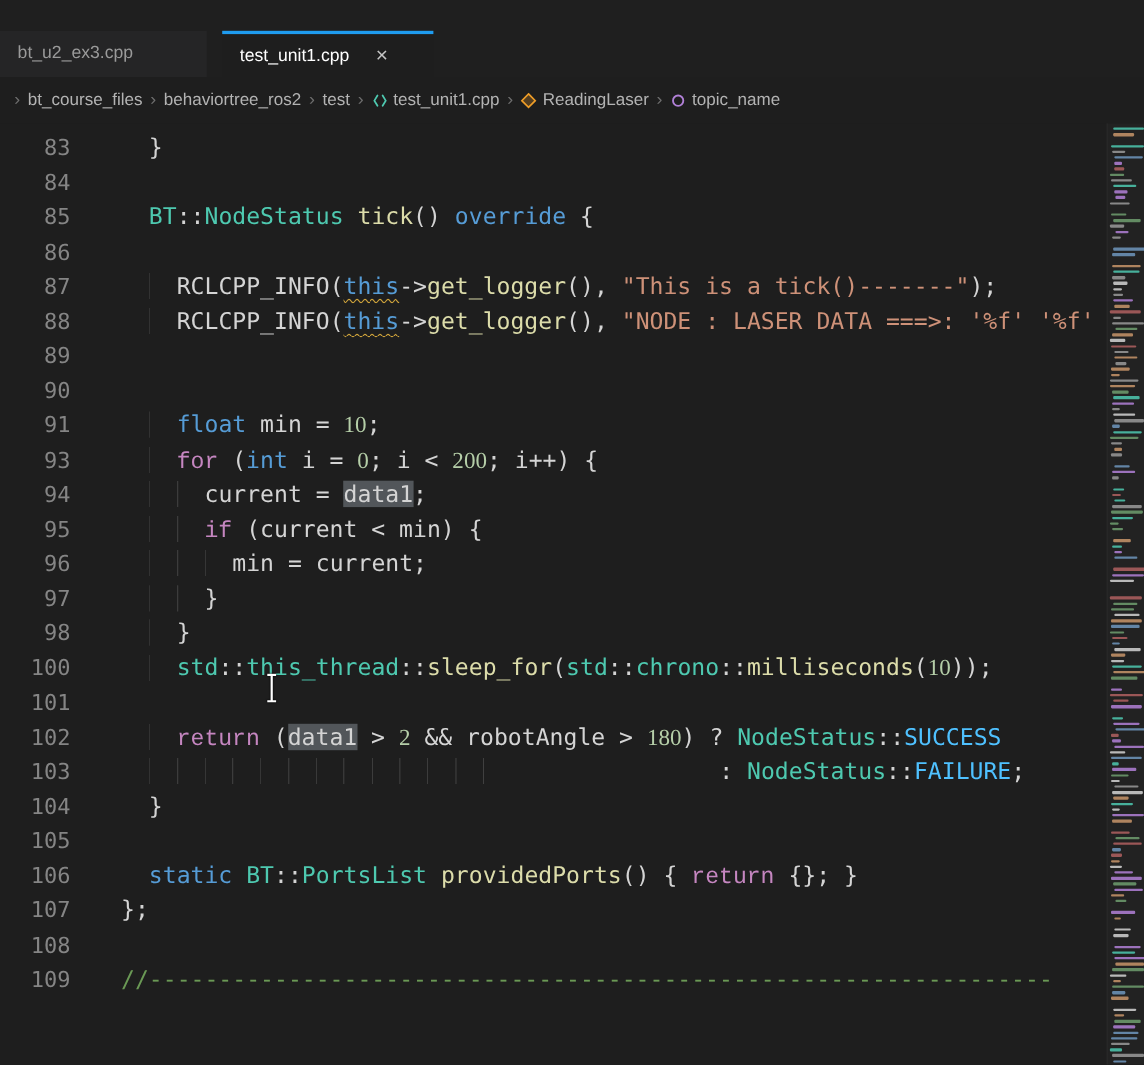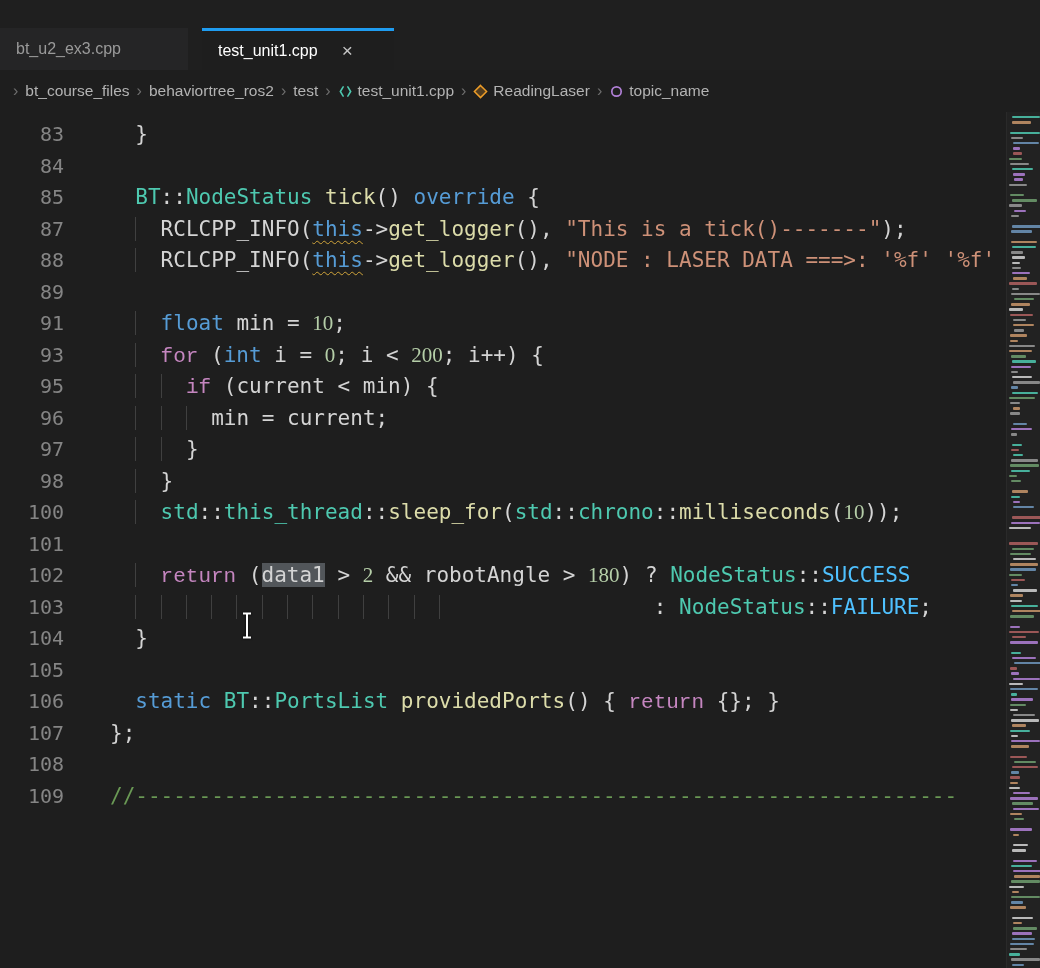--- a/index.html
+++ b/index.html
@@ -98,25 +98,28 @@
       </span>
       <span class="bc-label">topic_name</span>
     </span>
   </div>
 
 <div class="editor">
   <div class="code">
       <div class="line"><span class="ln">83</span><span class="lc">  <span class="s-df">}</span></span></div>
       <div class="line"><span class="ln">84</span><span class="lc"></span></div>
       <div class="line"><span class="ln">85</span><span class="lc">  <span class="s-ty">BT</span><span class="s-df">::</span><span class="s-ty">NodeStatus</span><span class="s-df"> </span><span class="s-fn">tick</span><span class="s-df">() </span><span class="s-kw">override</span><span class="s-df"> {</span></span></div>
+      <div class="line"><span class="ln">86</span><span class="lc"></span></div>
       <div class="line"><span class="ln">87</span><span class="lc">  <span class="ig">  </span><span class="s-df">RCLCPP_INFO(</span><span class="s-this">this</span><span class="s-df">-&gt;</span><span class="s-fn">get_logger</span><span class="s-df">(), </span><span class="s-str">"This is a tick()-------"</span><span class="s-df">);</span></span></div>
       <div class="line"><span class="ln">88</span><span class="lc">  <span class="ig">  </span><span class="s-df">RCLCPP_INFO(</span><span class="s-this">this</span><span class="s-df">-&gt;</span><span class="s-fn">get_logger</span><span class="s-df">(), </span><span class="s-str">"NODE : LASER DATA ===&gt;: '%f' '%f'</span></span></div>
       <div class="line"><span class="ln">89</span></div>
+      <div class="line"><span class="ln">90</span><span class="lc"></span></div>
       <div class="line"><span class="ln">91</span><span class="lc">  <span class="ig">  </span><span class="s-kw">float</span><span class="s-df"> min = </span><span class="s-num">10</span><span class="s-df">;</span></span></div>
       <div class="line"><span class="ln">93</span><span class="lc">  <span class="ig">  </span><span class="s-ctl">for</span><span class="s-df"> (</span><span class="s-kw">int</span><span class="s-df"> i = </span><span class="s-num">0</span><span class="s-df">; i &lt; </span><span class="s-num">200</span><span class="s-df">; i++) {</span></span></div>
+      <div class="line"><span class="ln">94</span><span class="lc">  <span class="ig">  </span><span class="ig">  </span><span class="s-df">current = </span><span class="s-hl">data1</span><span class="s-df">;</span></span></div>
       <div class="line"><span class="ln">95</span><span class="lc">  <span class="ig">  </span><span class="ig">  </span><span class="s-ctl">if</span><span class="s-df"> (current &lt; min) {</span></span></div>
       <div class="line"><span class="ln">96</span><span class="lc">  <span class="ig">  </span><span class="ig">  </span><span class="ig">  </span><span class="s-df">min = current;</span></span></div>
       <div class="line"><span class="ln">97</span><span class="lc">  <span class="ig">  </span><span class="ig">  </span><span class="s-df">}</span></span></div>
       <div class="line"><span class="ln">98</span><span class="lc">  <span class="ig">  </span><span class="s-df">}</span></span></div>
       <div class="line"><span class="ln">100</span><span class="lc">  <span class="ig">  </span><span class="s-ty">std</span><span class="s-df">::</span><span class="s-ty">this_thread</span><span class="s-df">::</span><span class="s-fn">sleep_for</span><span class="s-df">(</span><span class="s-ty">std</span><span class="s-df">::</span><span class="s-ty">chrono</span><span class="s-df">::</span><span class="s-fn">milliseconds</span><span class="s-df">(</span><span class="s-num">10</span><span class="s-df">));</span></span></div>
       <div class="line"><span class="ln">101</span><span class="lc"></span></div>
       <div class="line"><span class="ln">102</span><span class="lc">  <span class="ig">  </span><span class="s-ctl">return</span><span class="s-df"> (</span><span class="s-hl">data1</span><span class="s-df"> &gt; </span><span class="s-num">2</span><span class="s-df"> &amp;&amp; robotAngle &gt; </span><span class="s-num">180</span><span class="s-df">) ? </span><span class="s-ty">NodeStatus</span><span class="s-df">::</span><span class="s-en">SUCCESS</span></span></div>
       <div class="line"><span class="ln">103</span><span class="lc">  <span class="ig">  </span><span class="ig">  </span><span class="ig">  </span><span class="ig">  </span><span class="ig">  </span><span class="ig">  </span><span class="ig">  </span><span class="ig">  </span><span class="ig">  </span><span class="ig">  </span><span class="ig">  </span><span class="ig">  </span><span class="ig">  </span>               <span class="s-df">: </span><span class="s-ty">NodeStatus</span><span class="s-df">::</span><span class="s-en">FAILURE</span><span class="s-df">;</span></span></div>
       <div class="line"><span class="ln">104</span><span class="lc">  <span class="s-df">}</span></span></div>
       <div class="line"><span class="ln">105</span><span class="lc"></span></div>

